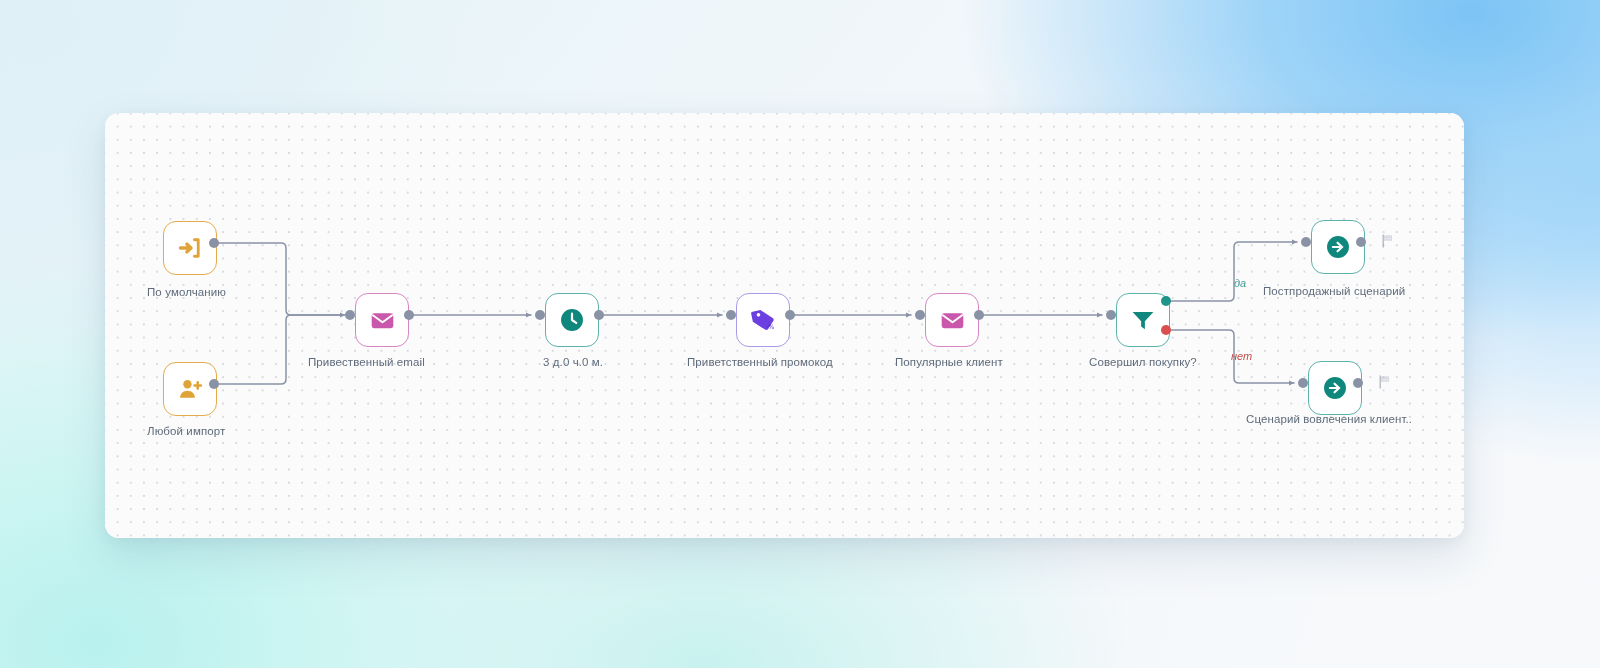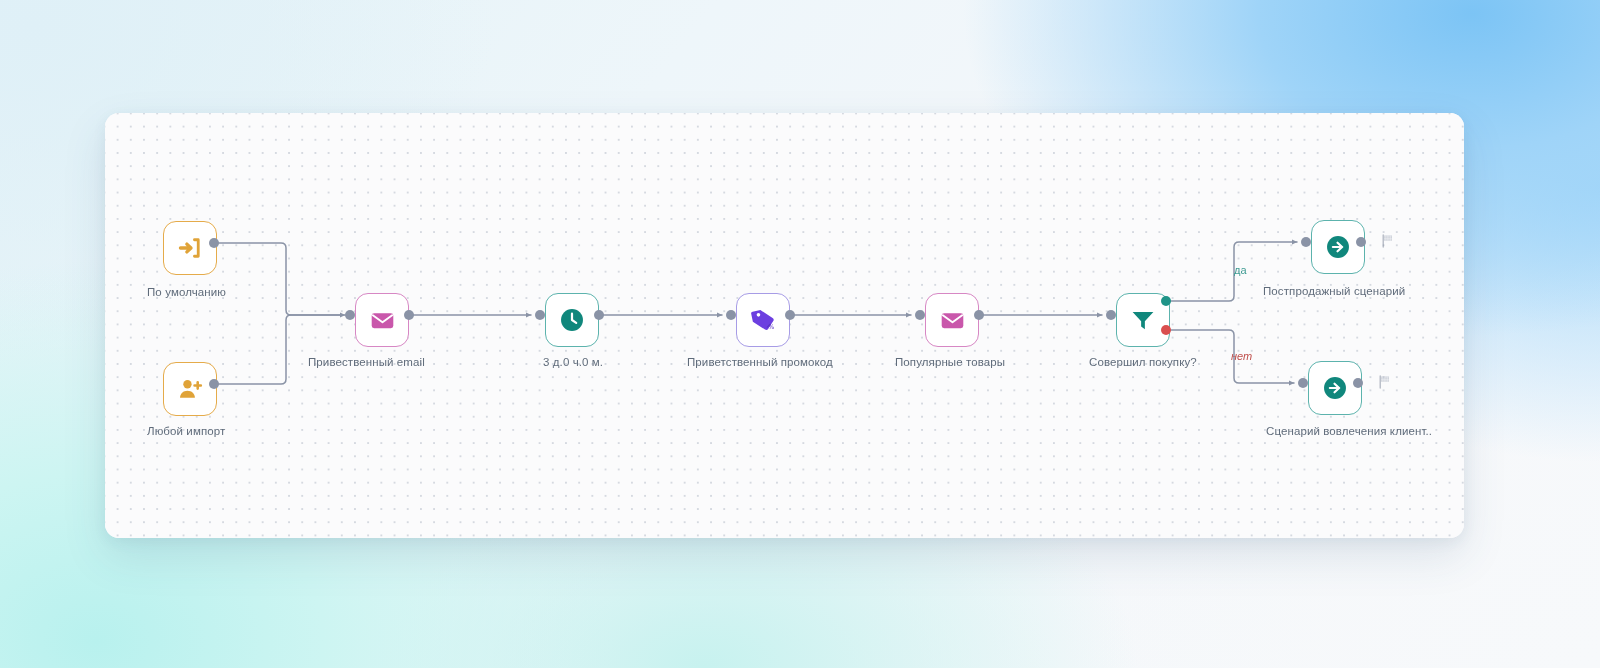--- a/index.html
+++ b/index.html
@@ -193,21 +193,21 @@
     </svg>
   </div>
   <div class="node-label" style="left:582px; top:243px;">Приветственный промокод</div>
 
   <div class="node pink" style="left:820px; top:180px;">
     <svg width="27" height="27" viewBox="0 0 24 24">
       <rect x="2.4" y="5.6" width="19.2" height="13.2" rx="2.2" fill="#c957ab"></rect>
       <path d="M3.4 7.4 12 13.6l8.6-6.2" stroke="#ffffff" stroke-width="1.7" fill="none" stroke-linecap="round" stroke-linejoin="round"></path>
     </svg>
   </div>
-  <div class="node-label" style="left:790px; top:243px;">Популярные товары</div>
+  <div class="node-label" style="left:790px; top:243px;">Популярные клиент</div>
 
   <div class="node teal" style="left:1011px; top:180px;">
     <svg width="28" height="28" viewBox="0 0 24 24">
       <path d="M3.1 5.1h17.8L13.6 13v6.9l-3.2-2.4V13z" fill="#10877c"></path>
     </svg>
   </div>
   <div class="node-label" style="left:984px; top:243px;text-align:center;">Совершил покупку?</div>
 
   <div class="node teal" style="left:1206px; top:107px;">
     <svg width="28" height="28" viewBox="0 0 24 24">
@@ -216,21 +216,21 @@
     </svg>
   </div>
   <div class="node-label" style="left:1158px; top:172px;">Постпродажный сценарий</div>
 
   <div class="node teal" style="left:1203px; top:248px;">
     <svg width="28" height="28" viewBox="0 0 24 24">
       <circle cx="12" cy="12" r="9.4" fill="#10877c"></circle>
       <path d="M7.6 12h8M11.6 8.4l3.9 3.6-3.9 3.6" stroke="#ffffff" stroke-width="1.9" fill="none" stroke-linecap="round" stroke-linejoin="round"></path>
     </svg>
   </div>
-  <div class="node-label" style="left:1141px; top:312px;margin-left:20px;">Сценарий вовлечения клиент..</div>
+  <div class="node-label" style="left:1141px; top:300px;">Сценарий вовлечения клиент..</div>
 
   <div class="port" style="left:104px; top:125px;"></div>
   <div class="port" style="left:104px; top:266px;"></div>
 
   <div class="port" style="left:240px; top:197px;"></div>
   <div class="port" style="left:299px; top:197px;"></div>
 
   <div class="port" style="left:430px; top:197px;"></div>
   <div class="port" style="left:489px; top:197px;"></div>
 
@@ -243,21 +243,21 @@
   <div class="port" style="left:1001px; top:197px;"></div>
   <div class="port green" style="left:1056px; top:183px;"></div>
   <div class="port red" style="left:1056px; top:212px;"></div>
 
   <div class="port" style="left:1196px; top:124px;"></div>
   <div class="port" style="left:1251px; top:124px;"></div>
 
   <div class="port" style="left:1193px; top:265px;"></div>
   <div class="port" style="left:1248px; top:265px;"></div>
 
-  <div class="branch-label yes" style="left:1129px; top:151px;">да</div>
+  <div class="branch-label yes" style="left:1129px; top:164px;font-style:italic;">да</div>
   <div class="branch-label no" style="left:1126px; top:237px;">нет</div>
 
   <div class="flag-icon" style="left:1276px; top:121px;">
     <svg width="13" height="14" viewBox="0 0 14 15">
       <path d="M2.4 1v13" stroke="#7d8698" stroke-width="1.5" stroke-linecap="round"></path>
       <path d="M3.4 1.6h8.4v5.6H3.4z" fill="#9aa2b2"></path>
       <path d="M5.1 1.6v5.6M6.8 1.6v5.6M8.5 1.6v5.6M10.2 1.6v5.6M3.4 3.1h8.4M3.4 4.8h8.4M3.4 6.3h8.4" stroke="#eef0f4" stroke-width="0.55"></path>
     </svg>
   </div>
 

